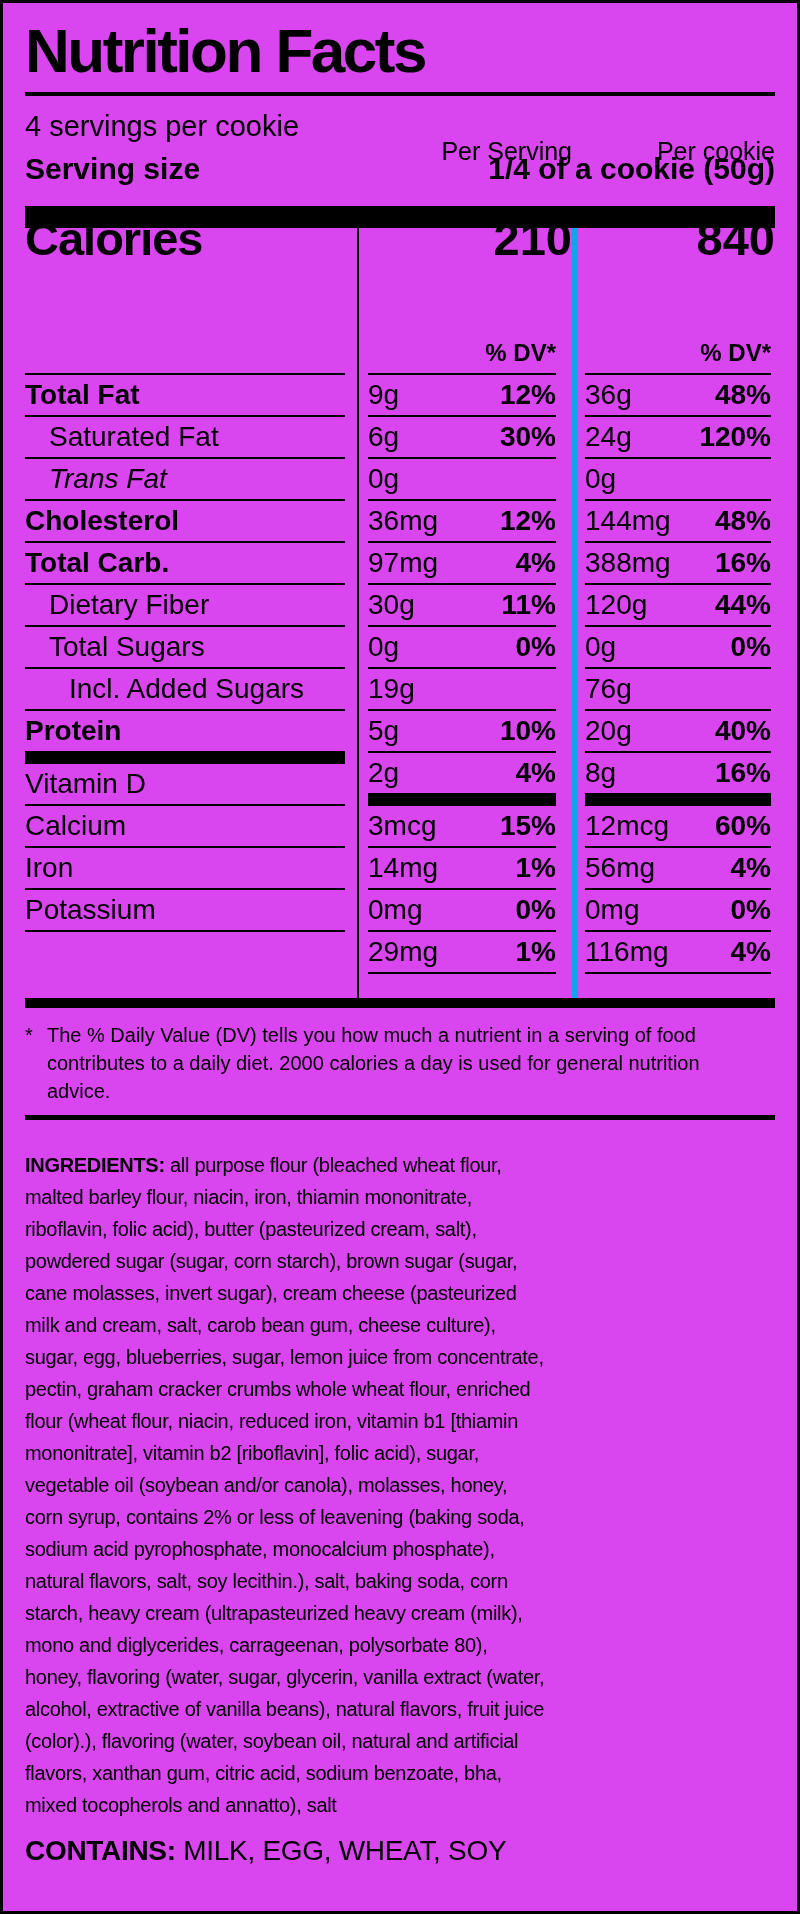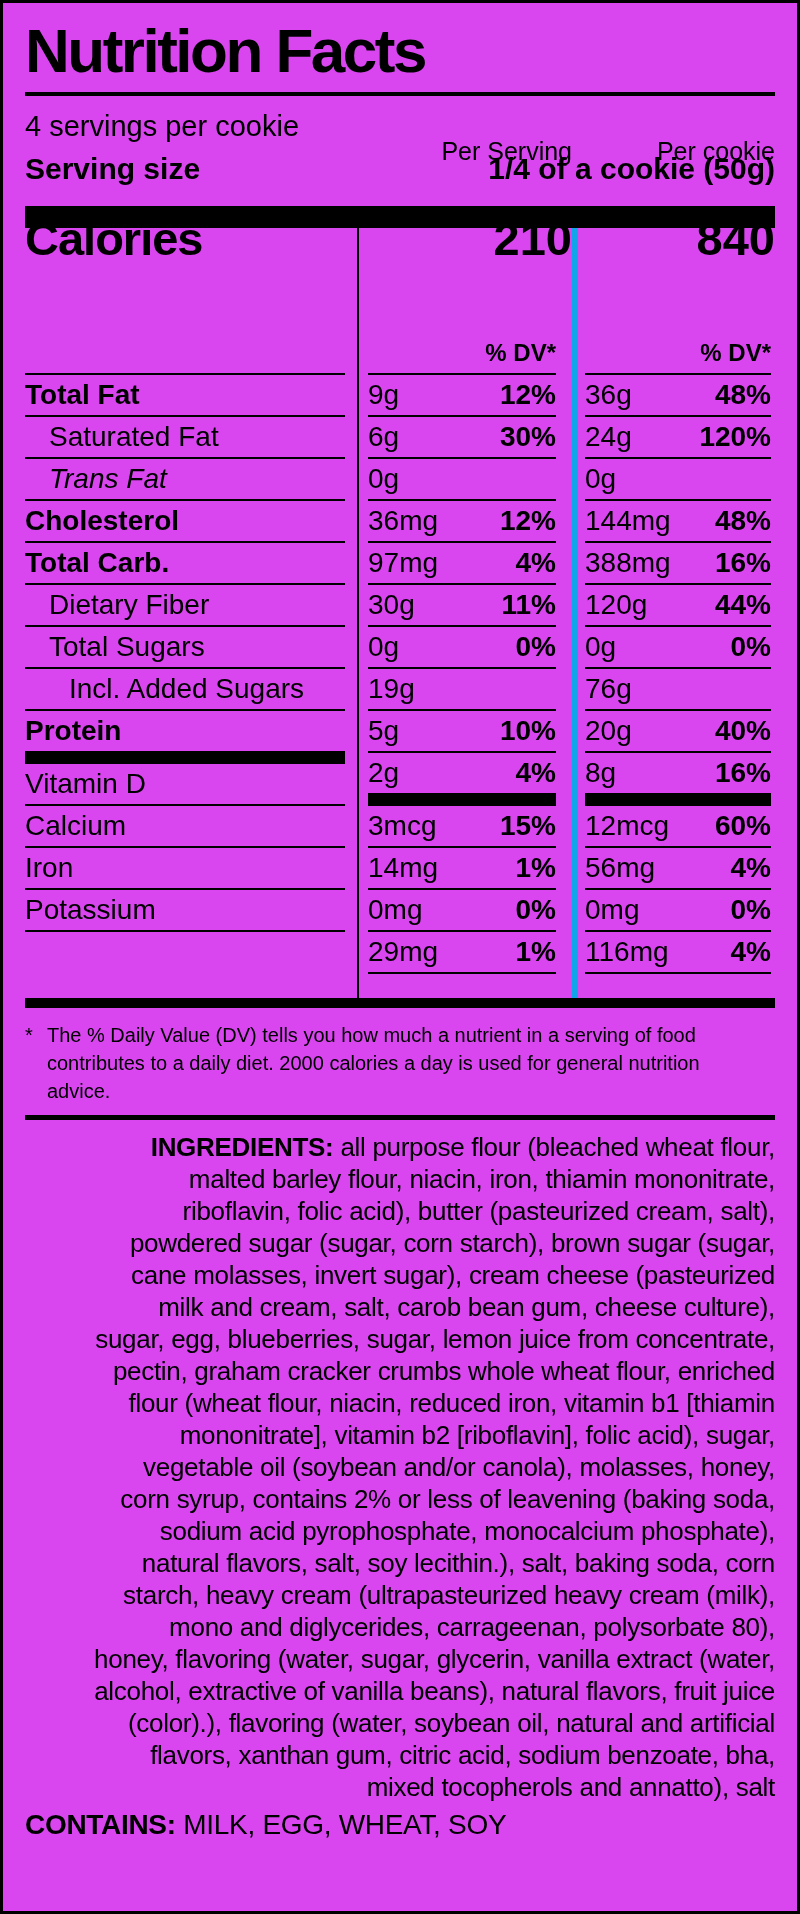--- a/index.html
+++ b/index.html
@@ -39,24 +39,24 @@
   .italic{font-style:italic;}
   .pct{font-weight:bold;}
   .bar-mid{height:11px;background:#000;}
   .col-tail{height:24px;}
   .bar-bottom{height:10px;background:#000;}
   
   .footnote{margin-top:13px;display:flex;font-size:20px;line-height:28px;}
   .fn-star{width:22px;flex:none;}
   .mid-rule{height:5px;background:#000;margin-top:10px;}
   
-  .ingredients{margin-top:11px;font-size:26px;line-height:32px;letter-spacing:-0.3px;text-align:right;}
+  .ingredients{margin-top:29px;font-size:20px;line-height:32px;letter-spacing:-0.3px;}
   .iline{white-space:nowrap;}
   .ing-label,.contains-label{font-weight:bold;}
-  .contains-line{margin-top:5px;font-size:28px;line-height:34px;letter-spacing:-0.3px;}
+  .contains-line{margin-top:13px;font-size:28px;line-height:34px;letter-spacing:-0.3px;}
 </style>
 </head>
 <body>
 
 <div class="nf-label">
 
   <h1 class="nf-title">Nutrition Facts</h1>
   <div class="title-rule"></div>
 
   <div class="servings-line">4 servings per cookie</div>

